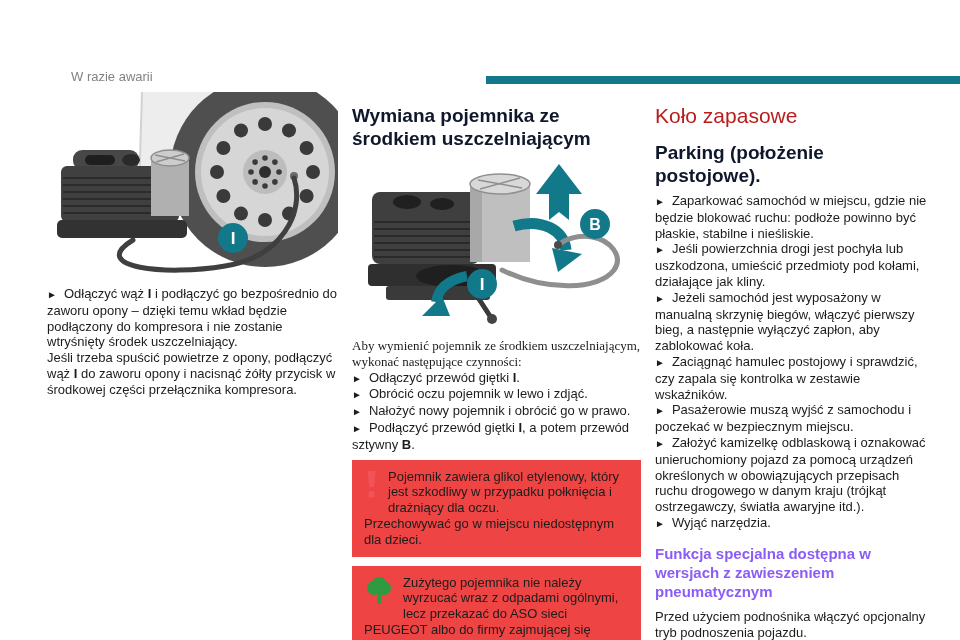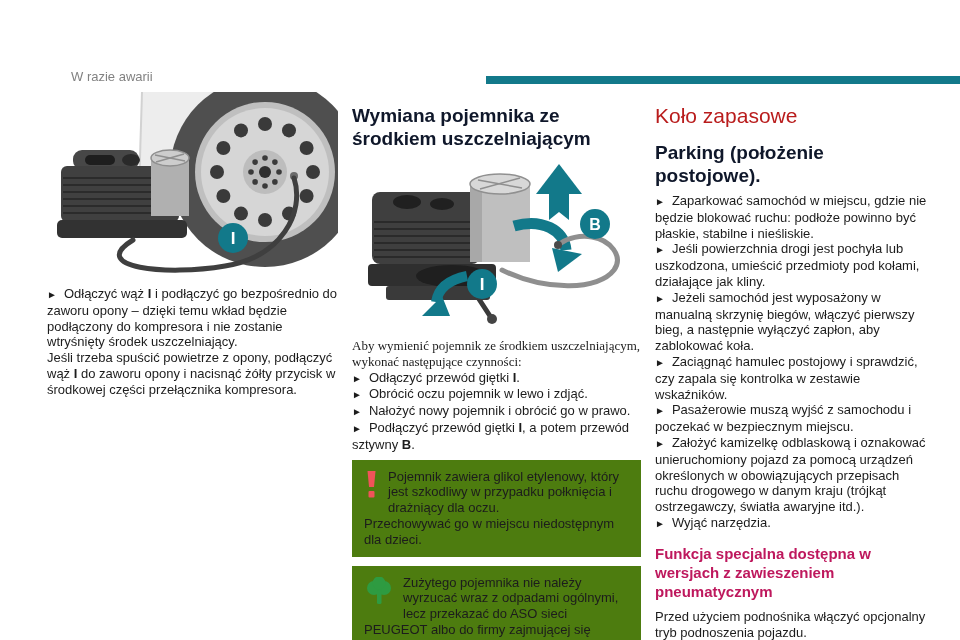--- a/index.html
+++ b/index.html
@@ -14,30 +14,30 @@
   .col1 { left:47px;  top:44px; width:291px; }
   .col2 { left:352px; top:56px; width:289px; }
   .col3 { left:655px; top:56px; width:279px; }
 
   figure { position:relative; display:block; }
   .fig-left { width:291px; height:188px; margin-bottom:6px; }
   .fig-mid  { width:289px; height:162px; margin-top:14px; }
 
   h2 { font-size:19px; line-height:23px; font-weight:bold; color:#0f172a; }
   .section-title { font-size:21px; line-height:24px; font-weight:normal; color:#b91c1c; }
-  h3 { font-size:15px; line-height:19px; font-weight:bold; color:#be185d; margin-top:12px; }
+  h3 { font-size:15px; line-height:19px; font-weight:bold; color:#8b5cf6; margin-top:12px; }
 
   p { margin:0; }
   .intro { margin-top:12px;font-family:Liberation Serif, serif; }
   .after-heading { margin-top:13px; }
   .bullets-start { margin-top:6px; }
   .marker { font-size:10px; margin-right:7px; }
   b { font-weight:bold; }
 
-  .note-box { background:#4d7c0f; padding:9px 12px; margin-top:7px; overflow:hidden; }
+  .note-box { background:#ef4444; padding:9px 12px; margin-top:7px; overflow:hidden; }
   .note-box + .note-box { margin-top:9px; }
   .box-icon { float:left; margin:2px 11px 2px 2px; }
 
   .final-para { margin-top:8px; }
 
   .page-number { position:absolute; left:28px; top:606px; font-size:14px; font-weight:bold; color:#0369a1; }
   .watermark { position:absolute; right:8px; top:596px; font-size:32px; color:#9c9c9c; }
 </style>
 </head>
 <body>

